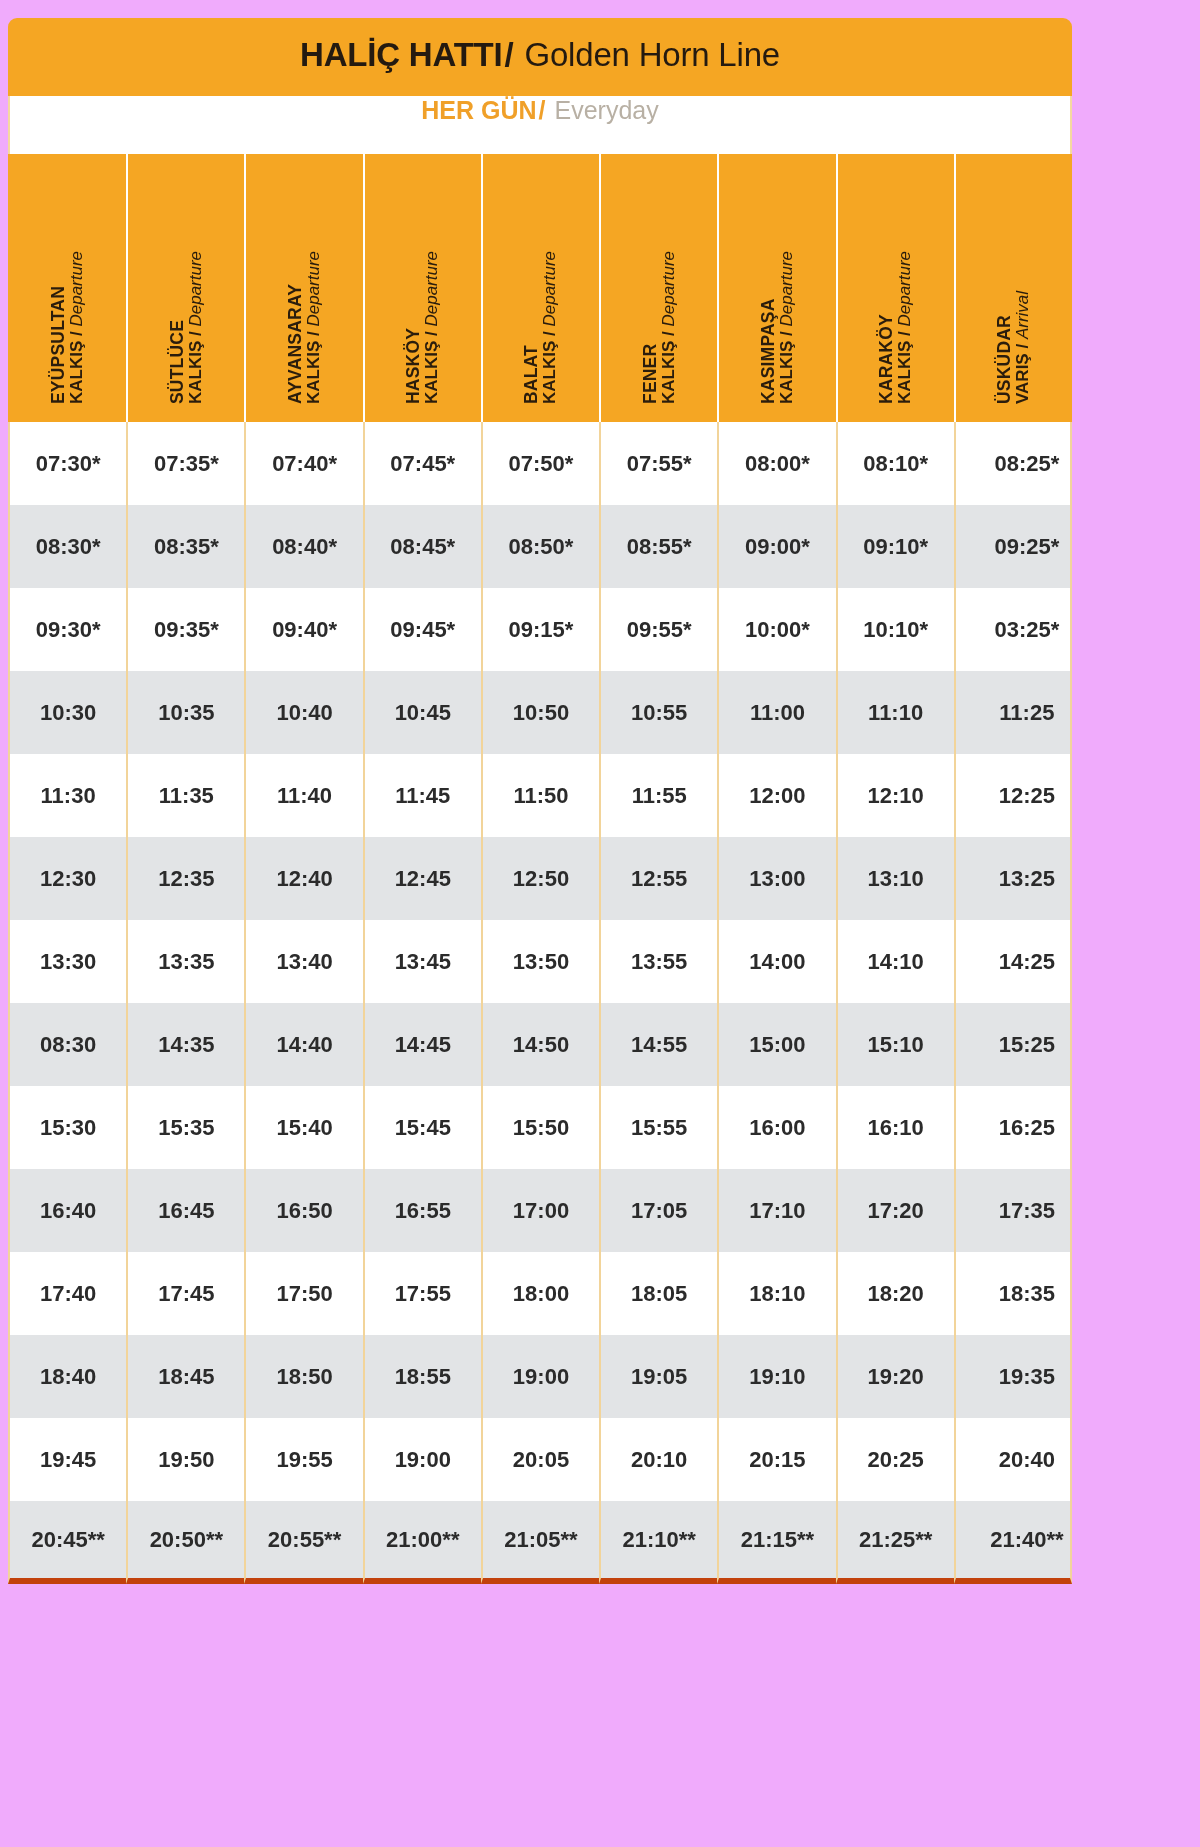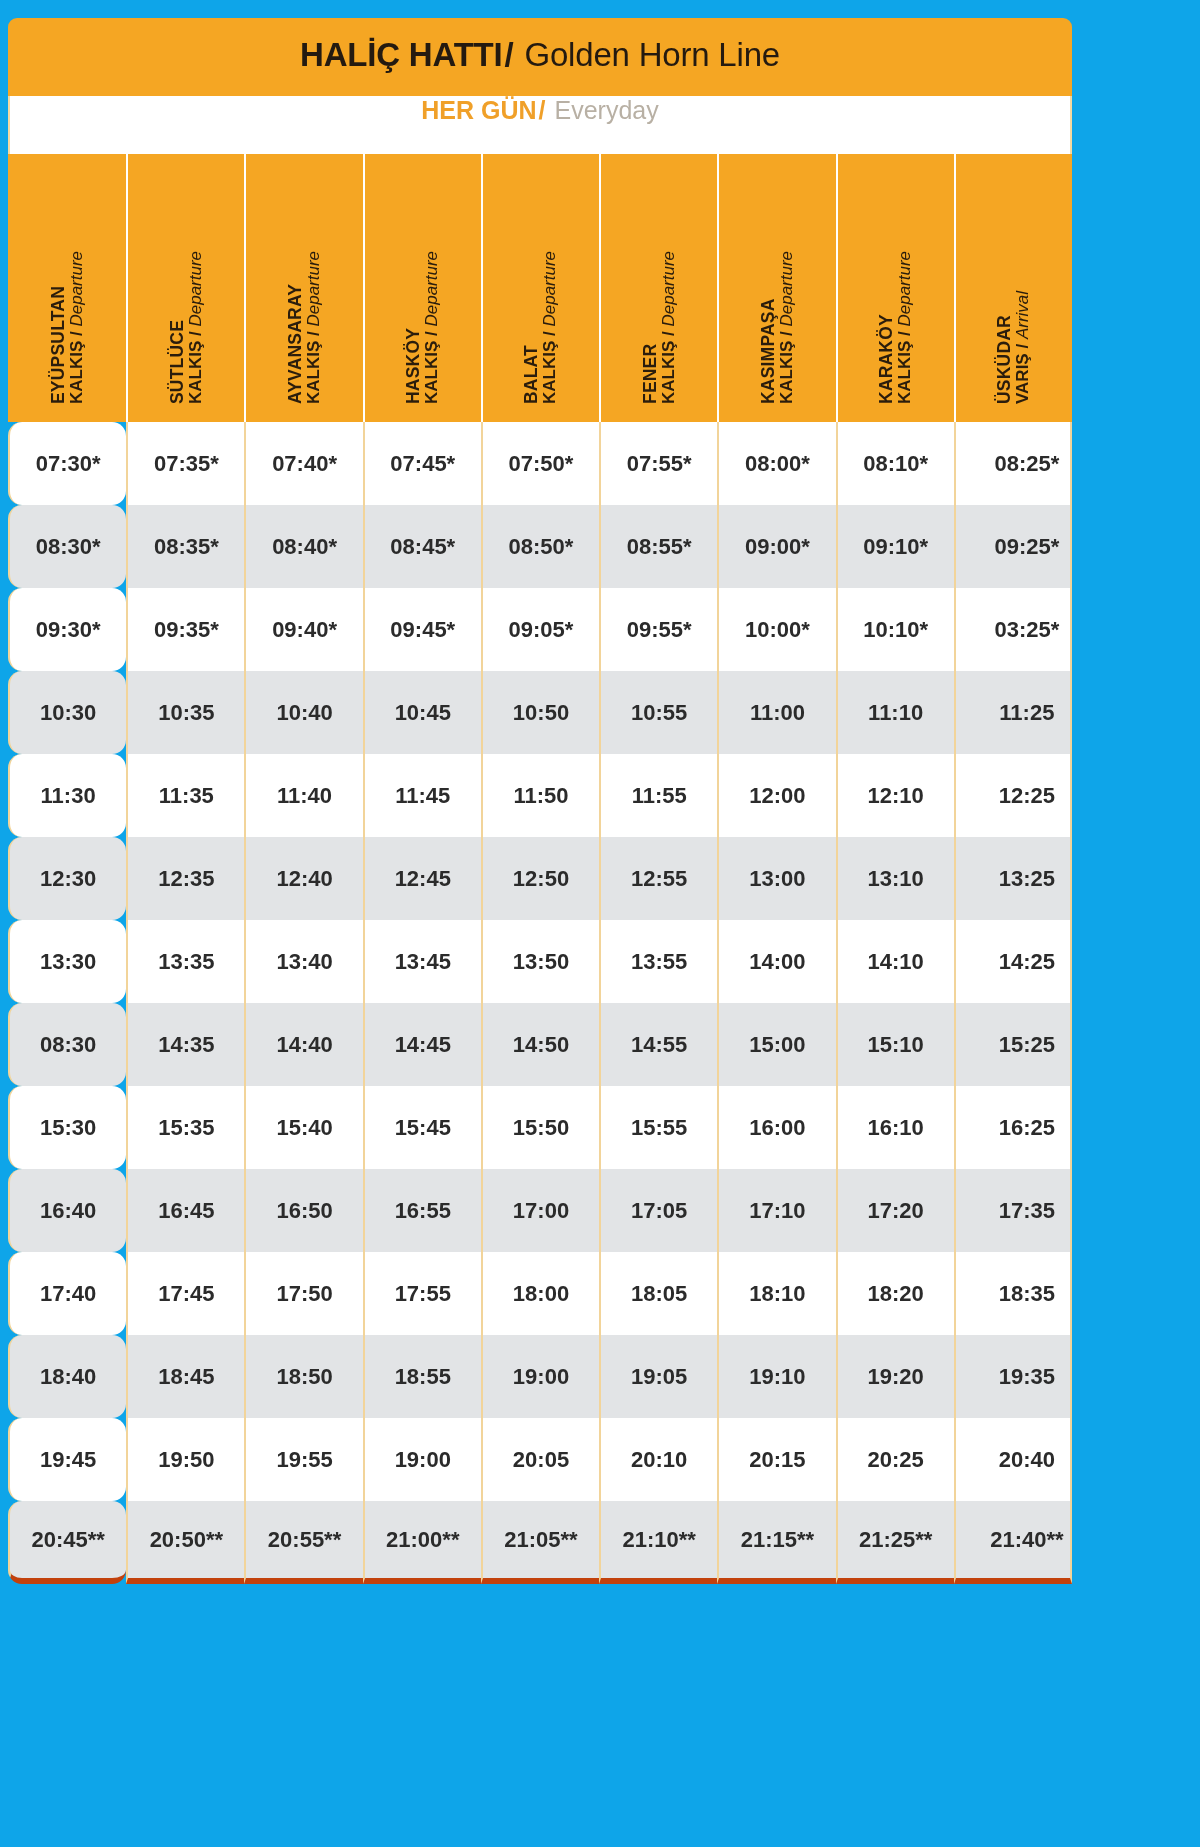--- a/index.html
+++ b/index.html
@@ -5,21 +5,21 @@
   * { box-sizing: border-box; margin:0; padding:0; }
   html, body {
     width: 1200px; height: 1847px;
     background: #ffffff;
     font-family: "Liberation Sans", "DejaVu Sans", sans-serif;
     overflow: hidden;
   }
   #page {
     position: relative;
     width: 1200px; height: 1847px;
-    background: #0ea5e9;
+    background: #f0abfc;
     padding: 18px 128px 8px 8px;
   }
 
   
   .title-bar {
     background: #f5a623;
     border-radius: 9px 9px 0 0;
     height: 78px;
     display: flex; align-items: center; justify-content: center;
     padding-bottom: 4px;
@@ -87,21 +87,21 @@
   
   table.sched tbody td {
     height: 83px;
     text-align: center;
     vertical-align: middle;
     font-size: 22px;
     font-weight: 700;
     color: #2b2b2b;
     border-left: 2px solid #f2d49a;
   }
-  table.sched tbody td:first-child { border-left: 2px solid #f2d49a; border-radius: 14px; }
+  table.sched tbody td:first-child { border-left: 2px solid #f2d49a; }
   table.sched tbody td:last-child  { border-right: 2px solid #f2d49a; padding-left: 28px; }
   table.sched tbody tr.stripe td { background: #e2e4e6; }
   table.sched tbody tr.plain  td { background: #ffffff; }
   table.sched tbody tr.last td { border-bottom: 6px solid #c2410c; }
   td.special { color: #e8525f; }
 </style>
 </head>
 <body>
 
 <div id="page">
@@ -153,21 +153,21 @@
           <td class="special">08:55*</td>
           <td class="special">09:00*</td>
           <td class="special">09:10*</td>
           <td class="special">09:25*</td>
         </tr>
         <tr class="plain">
           <td class="special">09:30*</td>
           <td class="special">09:35*</td>
           <td class="special">09:40*</td>
           <td class="special">09:45*</td>
-          <td class="special">09:05*</td>
+          <td class="special">09:15*</td>
           <td class="special">09:55*</td>
           <td class="special">10:00*</td>
           <td class="special">10:10*</td>
           <td class="special">03:25*</td>
         </tr>
         <tr class="stripe">
           <td>10:30</td>
           <td>10:35</td>
           <td>10:40</td>
           <td>10:45</td>

